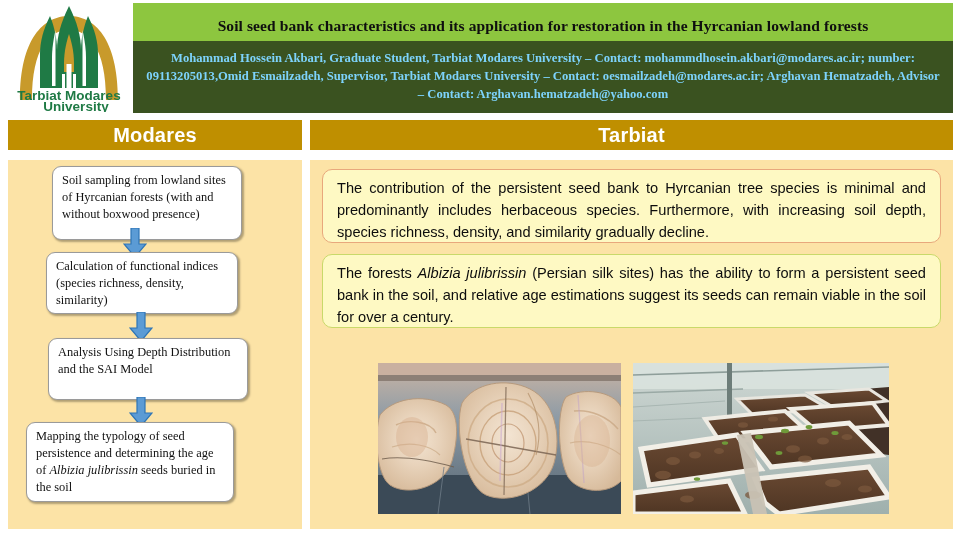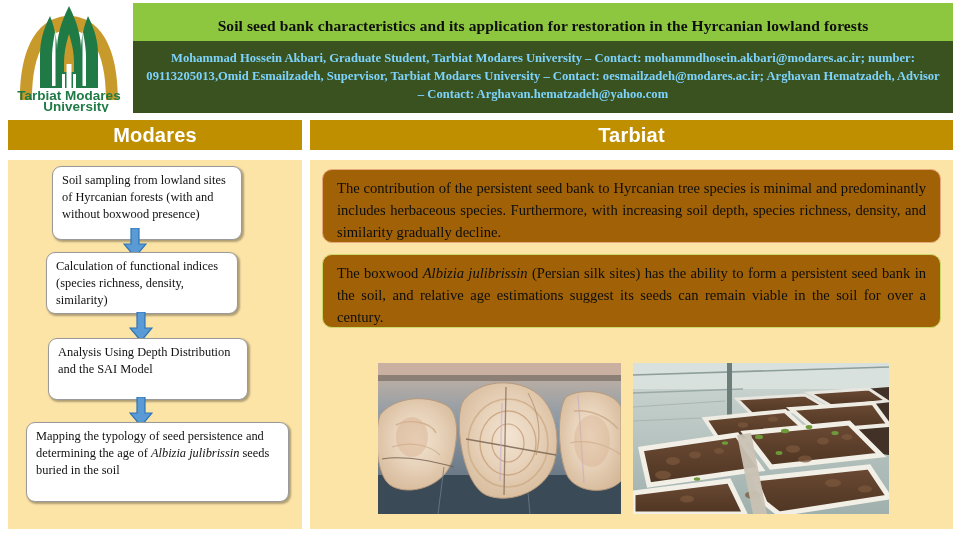--- a/index.html
+++ b/index.html
@@ -111,38 +111,38 @@
     box-shadow: 1.5px 1.5px 2px rgba(0,0,0,0.30);
     font-family: "Liberation Serif", serif;
     font-size: 12.4px;
     line-height: 1.36;
     color: #101010;
     padding: 5px 8px 4px 9px;
   }
   #flow-1 { left: 44px; top: 6px;   width: 190px; height: 74px; }
   #flow-2 { left: 38px; top: 92px;  width: 192px; height: 62px; }
   #flow-3 { left: 40px; top: 178px; width: 200px; height: 62px; }
-  #flow-4 { left: 18px; top: 262px; width: 263px; height: 80px; }
+  #flow-4 { left: 18px; top: 262px; width: 208px; height: 80px; }
 
   .flow-box i { font-style: italic; }
 
   
   .arrow {
     position: absolute;
     width: 24px;
     height: 30px;
   }
 
   
   .outcome-box {
     position: absolute;
-    background: #a16207;
+    background: #fef9c3;
     border-radius: 10px;
     box-sizing: border-box;
-    font-family: Liberation Serif, serif;
+    font-family: Liberation Sans, sans-serif;
     font-size: 14.6px;
     line-height: 1.50;
     color: #0d0d0d;
     text-align: justify;
     padding: 8px 14px 10px 14px;
   }
   .outcome-box i { font-style: italic; }
   #outcome-1 {
     left: 12px; top: 9px; width: 619px; height: 74px;
     border: 1.3px solid #E8A87C;
@@ -244,21 +244,21 @@
   </div>
 </div>
 
 <div class="panel" id="panel-outcomes">
 
   <div class="outcome-box" id="outcome-1">
     <span>The contribution of the persistent seed bank to Hyrcanian tree species is minimal and predominantly includes herbaceous species. Furthermore, with increasing soil depth, species richness, density, and similarity gradually decline.</span>
   </div>
 
   <div class="outcome-box" id="outcome-2">
-    <span>The boxwood </span><i>Albizia julibrissin</i><span> (Persian silk sites) has the ability to form a persistent seed bank in the soil, and relative age estimations suggest its seeds can remain viable in the soil for over a century.</span>
+    <span>The forests </span><i>Albizia julibrissin</i><span> (Persian silk sites) has the ability to form a persistent seed bank in the soil, and relative age estimations suggest its seeds can remain viable in the soil for over a century.</span>
   </div>
 
   <div class="photo" id="photo-wood">
     <svg viewBox="0 0 243 151" preserveAspectRatio="none">
       <defs>
         <radialGradient id="woodG" cx="50%" cy="45%" r="62%">
           <stop offset="0%" stop-color="#f3e4d2"></stop>
           <stop offset="45%" stop-color="#e8d3bb"></stop>
           <stop offset="100%" stop-color="#d6b999"></stop>
         </radialGradient>

